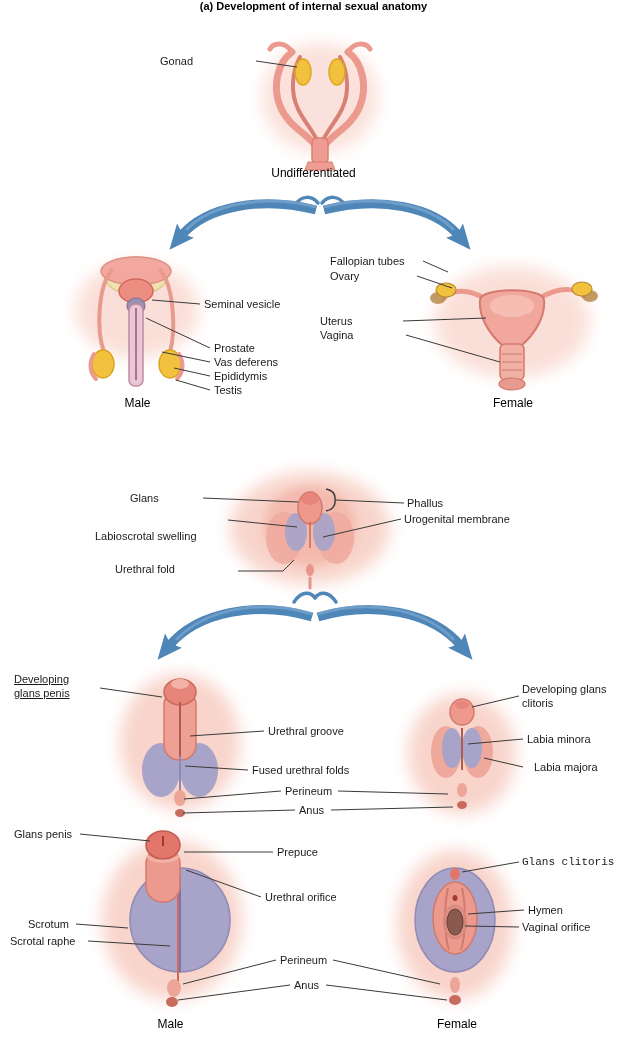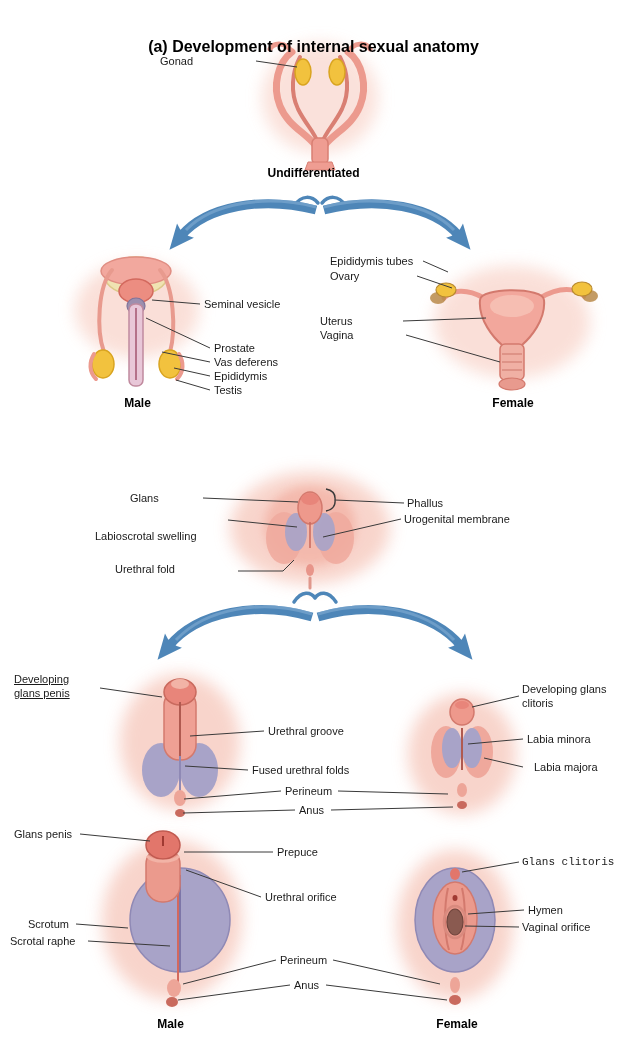--- a/index.html
+++ b/index.html
@@ -8,22 +8,22 @@
     width:627px; height:1039px; position:relative; overflow:hidden;
     font-family:"Liberation Sans", sans-serif; color:#111;
   }
   .stage { position:absolute; left:0; top:0; width:627px; height:1039px; }
   svg.art { position:absolute; left:0; top:0; }
   .lbl {
     position:absolute; font-size:11px; line-height:13px; color:#1a1a1a;
     white-space:nowrap;
   }
   .wrap { white-space:normal; line-height:14px; }
-  .title { font-weight:bold; font-size:16px; color:#000;margin-top:40px; }
-  .bold { font-weight:bold; font-size:12px; color:#000; }
+  .title { font-weight:bold; font-size:11px; color:#000; }
+  .bold { font-weight:normal; font-size:12px; color:#000; }
   .center { text-align:center; }
   .right { text-align:left; }
 </style>
 </head>
 <body>
 
 <div class="stage">
 
   <svg class="art" width="627" height="1039" viewBox="0 0 627 1039" aria-hidden="true">
     <defs>
@@ -218,21 +218,21 @@
   <div class="lbl right" style="left:160px;top:55px;width:93px;">Gonad</div>
   <div class="lbl bold center" style="left:0;top:167px;width:627px;">Undifferentiated</div>
 
   <div class="lbl" style="left:204px;top:298px;">Seminal vesicle</div>
   <div class="lbl" style="left:214px;top:342px;">Prostate</div>
   <div class="lbl" style="left:214px;top:356px;">Vas deferens</div>
   <div class="lbl" style="left:214px;top:370px;">Epididymis</div>
   <div class="lbl" style="left:214px;top:384px;">Testis</div>
   <div class="lbl bold center" style="left:95px;top:397px;width:85px;">Male</div>
 
-  <div class="lbl right" style="left:330px;top:255px;width:90px;">Epididymis tubes</div>
+  <div class="lbl right" style="left:330px;top:255px;width:90px;">Fallopian tubes</div>
   <div class="lbl right" style="left:330px;top:270px;width:84px;">Ovary</div>
   <div class="lbl right" style="left:320px;top:315px;width:80px;">Uterus</div>
   <div class="lbl right" style="left:320px;top:329px;width:83px;">Vagina</div>
   <div class="lbl bold center" style="left:468px;top:397px;width:90px;">Female</div>
 
 
   <div class="lbl right" style="left:130px;top:492px;width:70px;">Glans</div>
   <div class="lbl right" style="left:115px;top:542px;width:110px;margin-top:21px;">Urethral fold</div>
   <div class="lbl right" style="left:95px;top:530px;width:140px;">Labioscrotal swelling</div>
   <div class="lbl" style="left:407px;top:497px;">Phallus</div>

